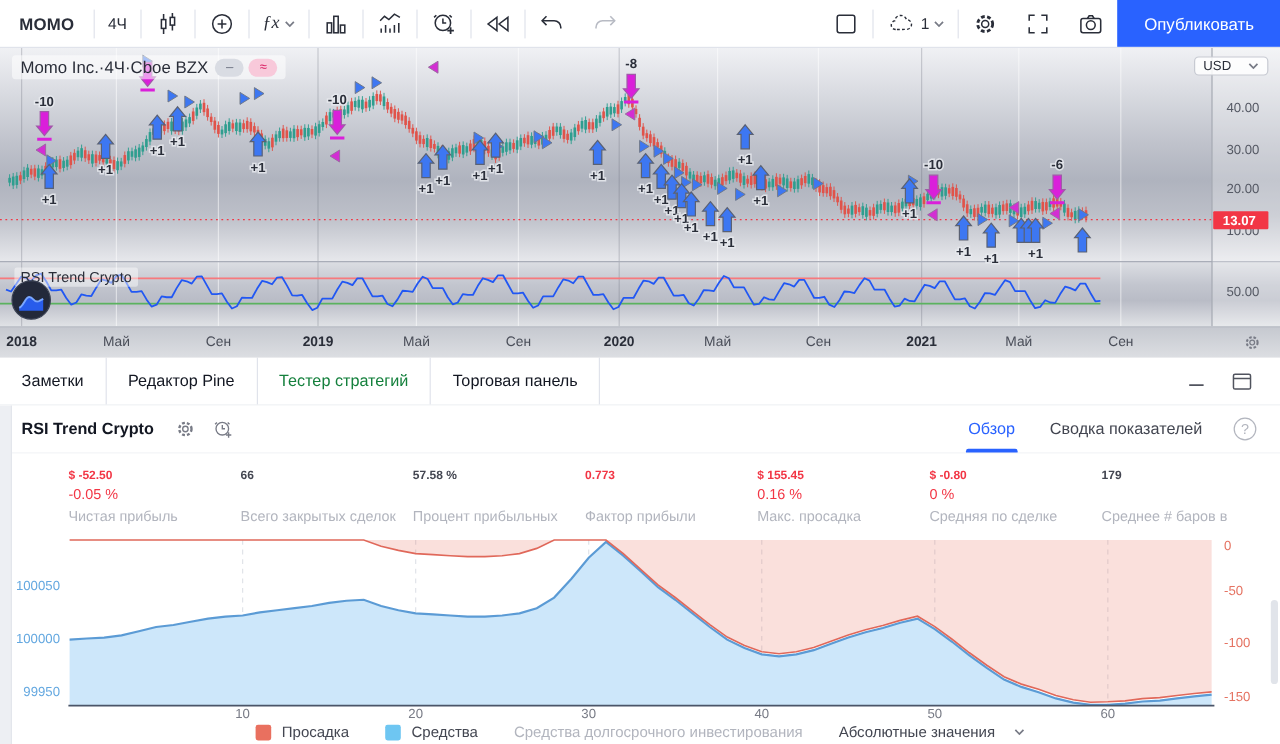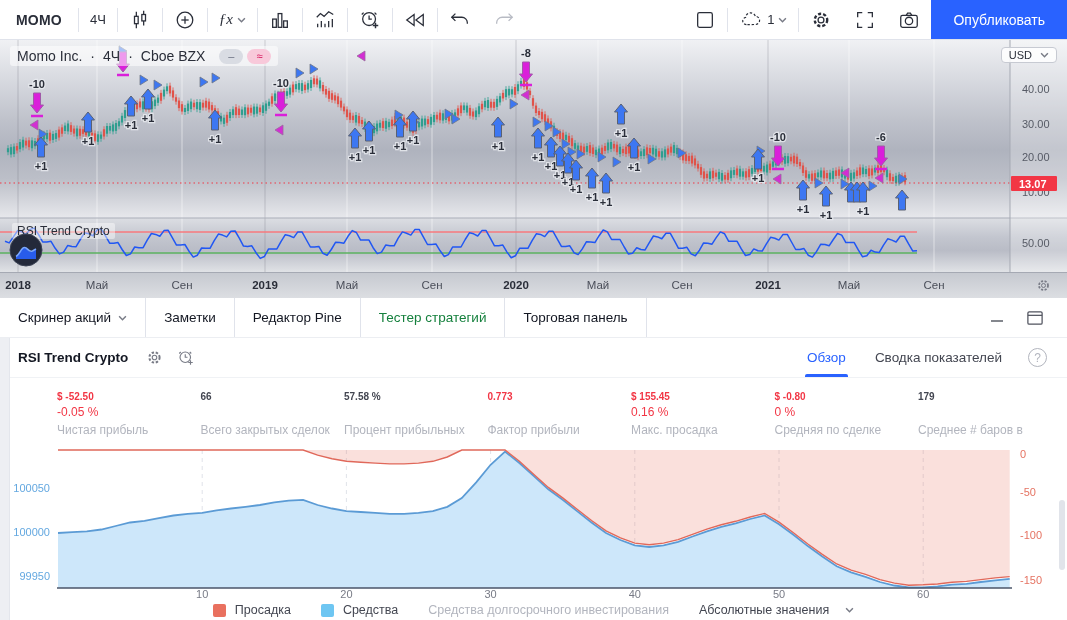--- a/index.html
+++ b/index.html
@@ -19,27 +19,27 @@
   .tb-symbol { font-weight:bold; font-size:14px; letter-spacing:.2px; padding:0 16px; }
   .tb-interval { font-size:13px; }
   .fx-text { font-style:italic; font-size:15px; font-family:"Liberation Serif", serif; }
   .chev { width:9px; height:6px; color:#787b86; }
   .muted { color:#b8bbc4; }
   .publish-btn { height:100%; padding:0 22px; background:#2962ff; color:#fff; border:none;
     font-size:14px; font-family:"Liberation Sans", sans-serif; cursor:pointer; }
   
   .chart-area { position:relative; height:232px; overflow:hidden; background:#d7d9de; }
   #main-svg { position:absolute; left:0; top:0; }
-  .chart-legend { position:absolute; left:10px; top:6px; display:flex; align-items:center; gap:8px;
+  .chart-legend { position:absolute; left:10px; top:6px; display:flex; align-items:center; 
     background:rgba(255,255,255,.55); padding:2px 7px; border-radius:3px; font-size:14px; color:#2a2e39; }
   .legend-pills { display:flex; gap:4px; margin-left:6px; }
   .pill { width:24px; height:15px; border-radius:8px; font-size:11px; line-height:14px; text-align:center; }
   .pill-min { background:#d9dce3; color:#6a7080; }
   .pill-sim { background:#f8c9da; color:#d81b60; }
-  .usd-btn { position:absolute; right:10px; top:7px; display:flex; align-items:center; gap:8px;
+  .usd-btn { position:absolute; right:10px; top:7px; display:flex; align-items:center; gap:14px;
     background:rgba(255,255,255,.85); border:1px solid #c7cad2; border-radius:4px; padding:1px 7px;
     font-size:11px; color:#2a2e39; }
   .rsi-chip { position:absolute; left:12px; top:183px; font-size:12px; color:#2a2e39;
     background:rgba(255,255,255,.45); padding:1px 5px; border-radius:2px; }
   .tv-logo { position:absolute; left:9px; top:193px; }
   .mk-label { font-size:11px; fill:#2a2e39; text-anchor:middle; paint-order:stroke; stroke:rgba(232,234,239,.85); stroke-width:2.5px; font-weight:bold; }
   .ax-label { font-size:11px; fill:#565a65; }
   .price-tag { font-size:11px; fill:#fff; font-weight:bold; }
   
   .time-axis { position:relative; height:26px; background:linear-gradient(#c6c9d0,#dcdee2); border-top:1px solid #a5a9b3; }
@@ -1003,26 +1003,20 @@
       <span class="ta-tick bold" style="left: 516px;">2020</span>
       <span class="ta-tick" style="left: 598px;">Май</span>
       <span class="ta-tick" style="left: 682px;">Сен</span>
       <span class="ta-tick bold" style="left: 768px;">2021</span>
       <span class="ta-tick" style="left: 849px;">Май</span>
       <span class="ta-tick" style="left: 934px;">Сен</span>
     </div>
 
   <div class="panel-tabs">
     <div class="ptab">
-      <span>Скринер акций</span>
-      <svg class="chev" viewBox="0 0 8 5">
-          <path d="M1 1l3 3 3-3" stroke="currentColor" fill="none" stroke-width="1.3"></path>
-        </svg>
-    </div>
-    <div class="ptab">
         <span>Заметки</span>
       </div>
     <div class="ptab">
         <span>Редактор Pine</span>
       </div>
     <div class="ptab active">
         <span>Тестер стратегий</span>
       </div>
     <div class="ptab">
         <span>Торговая панель</span>

